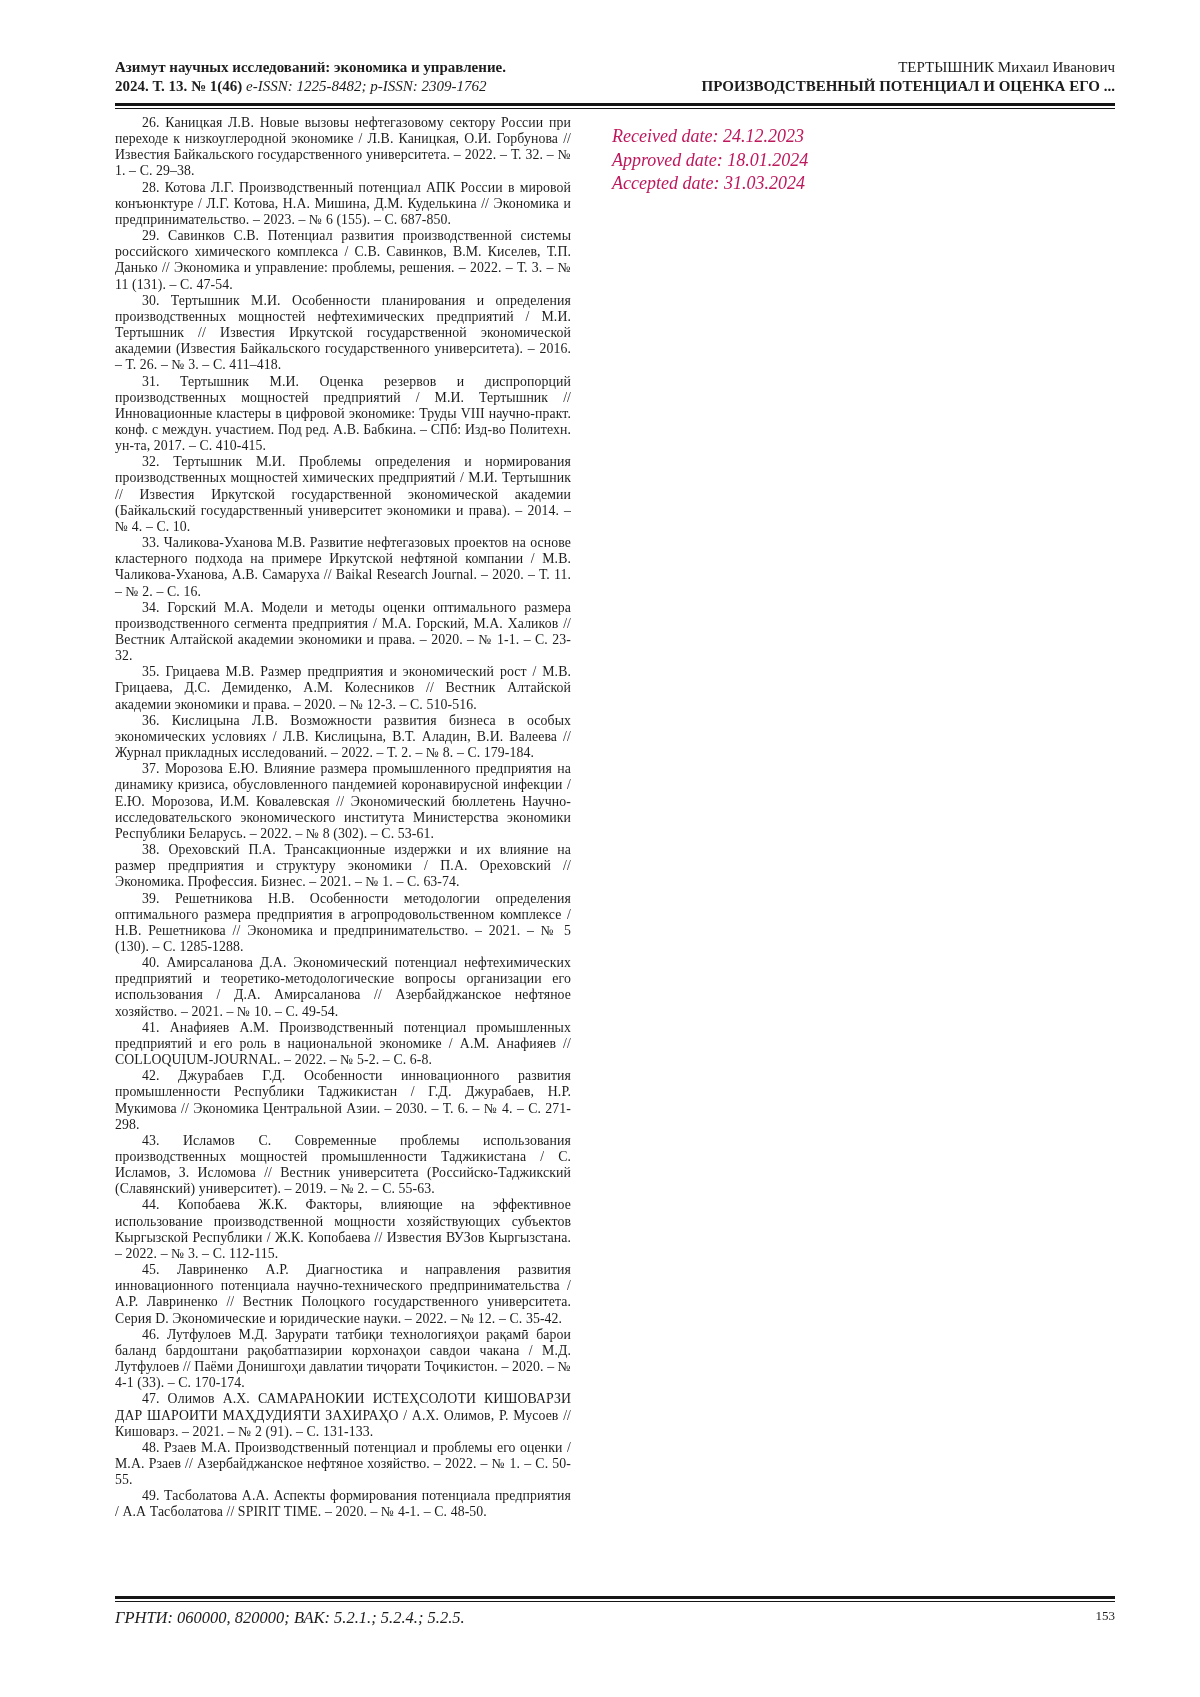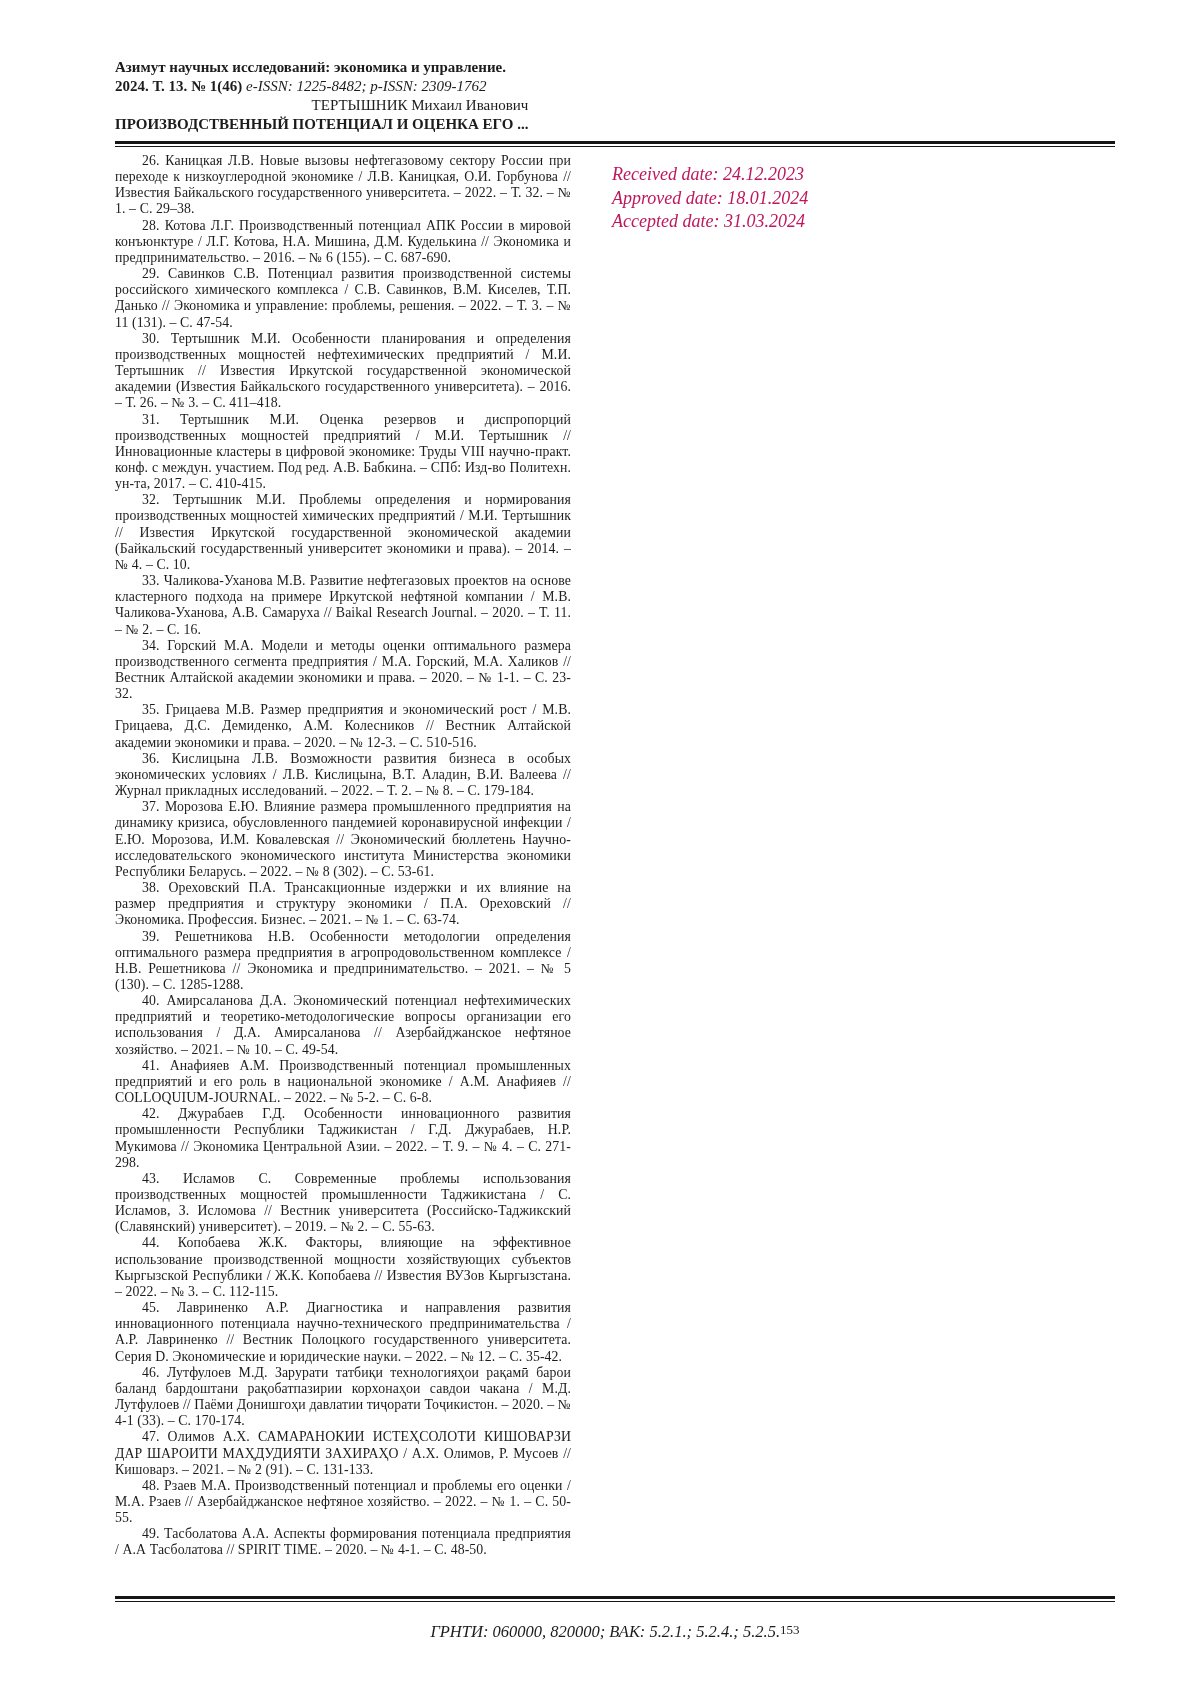--- a/index.html
+++ b/index.html
@@ -8,21 +8,21 @@
     width: 1200px;
     height: 1697px;
     background: #ffffff;
     color: #1c1c1c;
     font-family: "Liberation Serif", "DejaVu Serif", serif;
     overflow: hidden;
   }
   .content { position: absolute; left: 115px; width: 1000px; top: 58px; }
 
   
-  .header { display: flex; justify-content: space-between; align-items: flex-start; flex-direction: column; }
+  .header { display: flex; justify-content: space-between; align-items: flex-end; }
   .header-left { font-size: 15px; line-height: 19px; font-weight: bold; white-space: nowrap; }
   .header-left .issue-line { font-weight: bold; }
   .header-left .issn { font-weight: normal; font-style: italic; }
   .header-right { text-align: right; font-size: 15px; line-height: 19px; white-space: nowrap; }
   .header-right .author { font-weight: normal; }
   .header-right .article-title { font-weight: bold; }
 
   
   .rule { margin-top: 7px; }
   .rule .thick { height: 3px; background: #151515; }
@@ -43,21 +43,21 @@
     margin-left: 41px;
     padding-top: 10px;
     font-style: italic;
     font-size: 18px;
     line-height: 23.5px;
     color: #be185d;
   }
 
   
   .footer { position: absolute; left: 115px; width: 1000px; top: 1596px; }
-  .footer-line { display: flex; justify-content: center; margin-top: 20px; }
+  .footer-line { display: flex; justify-content: space-between; margin-top: 6px; }
   .footer-codes { font-style: italic; font-size: 16.5px; }
   .page-number { font-size: 13px; font-style: normal; }
 </style>
 </head>
 <body>
 
 <div class="page">
   <div class="content">
 
     <div class="header">
@@ -74,35 +74,35 @@
     </div>
 
     <div class="rule">
       <div class="thick"></div>
       <div class="thin"></div>
     </div>
 
     <div class="body-cols">
       <div class="refs-col">
           <p>26. Каницкая Л.В. Новые вызовы нефтегазовому сектору России при переходе к низкоуглеродной экономике / Л.В. Каницкая, О.И. Горбунова // Известия Байкальского государственного университета. – 2022. – Т. 32. – № 1. – С. 29–38.</p>
-          <p>28. Котова Л.Г. Производственный потенциал АПК России в мировой конъюнктуре / Л.Г. Котова, Н.А. Мишина, Д.М. Куделькина // Экономика и предпринимательство. – 2016. – № 6 (155). – С. 687-690.</p>
+          <p>28. Котова Л.Г. Производственный потенциал АПК России в мировой конъюнктуре / Л.Г. Котова, Н.А. Мишина, Д.М. Куделькина // Экономика и предпринимательство. – 2023. – № 6 (155). – С. 687-850.</p>
           <p>29. Савинков С.В. Потенциал развития производственной системы российского химического комплекса / С.В. Савинков, В.М. Киселев, Т.П. Данько // Экономика и управление: проблемы, решения. – 2022. – Т. 3. – № 11 (131). – С. 47-54.</p>
           <p>30. Тертышник М.И. Особенности планирования и определения производственных мощностей нефтехимических предприятий / М.И. Тертышник // Известия Иркутской государственной экономической академии (Известия Байкальского государственного университета). – 2016. – Т. 26. – № 3. – С. 411–418.</p>
           <p>31. Тертышник М.И. Оценка резервов и диспропорций производственных мощностей предприятий / М.И. Тертышник // Инновационные кластеры в цифровой экономике: Труды VIII научно-практ. конф. с междун. участием. Под ред. А.В. Бабкина. – СПб: Изд-во Политехн. ун-та, 2017. – С. 410-415.</p>
           <p>32. Тертышник М.И. Проблемы определения и нормирования производственных мощностей химических предприятий / М.И. Тертышник // Известия Иркутской государственной экономической академии (Байкальский государственный университет экономики и права). – 2014. – № 4. – С. 10.</p>
           <p>33. Чаликова-Уханова М.В. Развитие нефтегазовых проектов на основе кластерного подхода на примере Иркутской нефтяной компании / М.В. Чаликова-Уханова, А.В. Самаруха // Baikal Research Journal. – 2020. – Т. 11. – № 2. – С. 16.</p>
           <p>34. Горский М.А. Модели и методы оценки оптимального размера производственного сегмента предприятия / М.А. Горский, М.А. Халиков // Вестник Алтайской академии экономики и права. – 2020. – № 1-1. – С. 23-32.</p>
           <p>35. Грицаева М.В. Размер предприятия и экономический рост / М.В. Грицаева, Д.С. Демиденко, А.М. Колесников // Вестник Алтайской академии экономики и права. – 2020. – № 12-3. – С. 510-516.</p>
           <p>36. Кислицына Л.В. Возможности развития бизнеса в особых экономических условиях / Л.В. Кислицына, В.Т. Аладин, В.И. Валеева // Журнал прикладных исследований. – 2022. – Т. 2. – № 8. – С. 179-184.</p>
           <p>37. Морозова Е.Ю. Влияние размера промышленного предприятия на динамику кризиса, обусловленного пандемией коронавирусной инфекции / Е.Ю. Морозова, И.М. Ковалевская // Экономический бюллетень Научно-исследовательского экономического института Министерства экономики Республики Беларусь. – 2022. – № 8 (302). – С. 53-61.</p>
           <p>38. Ореховский П.А. Трансакционные издержки и их влияние на размер предприятия и структуру экономики / П.А. Ореховский // Экономика. Профессия. Бизнес. – 2021. – № 1. – С. 63-74.</p>
           <p>39. Решетникова Н.В. Особенности методологии определения оптимального размера предприятия в агропродовольственном комплексе / Н.В. Решетникова // Экономика и предпринимательство. – 2021. – № 5 (130). – С. 1285-1288.</p>
           <p>40. Амирсаланова Д.А. Экономический потенциал нефтехимических предприятий и теоретико-методологические вопросы организации его использования / Д.А. Амирсаланова // Азербайджанское нефтяное хозяйство. – 2021. – № 10. – С. 49-54.</p>
           <p>41. Анафияев А.М. Производственный потенциал промышленных предприятий и его роль в национальной экономике / А.М. Анафияев // COLLOQUIUM-JOURNAL. – 2022. – № 5-2. – С. 6-8.</p>
-          <p>42. Джурабаев Г.Д. Особенности инновационного развития промышленности Республики Таджикистан / Г.Д. Джурабаев, Н.Р. Мукимова // Экономика Центральной Азии. – 2022. – Т. 9. – № 4. – С. 271-298.</p>
+          <p>42. Джурабаев Г.Д. Особенности инновационного развития промышленности Республики Таджикистан / Г.Д. Джурабаев, Н.Р. Мукимова // Экономика Центральной Азии. – 2030. – Т. 6. – № 4. – С. 271-298.</p>
           <p>43. Исламов С. Современные проблемы использования производственных мощностей промышленности Таджикистана / С. Исламов, З. Исломова // Вестник университета (Российско-Таджикский (Славянский) университет). – 2019. – № 2. – С. 55-63.</p>
           <p>44. Копобаева Ж.К. Факторы, влияющие на эффективное использование производственной мощности хозяйствующих субъектов Кыргызской Республики / Ж.К. Копобаева // Известия ВУЗов Кыргызстана. – 2022. – № 3. – С. 112-115.</p>
           <p>45. Лавриненко А.Р. Диагностика и направления развития инновационного потенциала научно-технического предпринимательства / А.Р. Лавриненко // Вестник Полоцкого государственного университета. Серия D. Экономические и юридические науки. – 2022. – № 12. – С. 35-42.</p>
           <p>46. Лутфулоев М.Д. Зарурати татбиқи технологияҳои рақамӣ барои баланд бардоштани рақобатпазирии корхонаҳои савдои чакана / М.Д. Лутфулоев // Паёми Донишгоҳи давлатии тиҷорати Тоҷикистон. – 2020. – № 4-1 (33). – С. 170-174.</p>
           <p>47. Олимов А.Х. САМАРАНОКИИ ИСТЕҲСОЛОТИ КИШОВАРЗИ ДАР ШАРОИТИ МАҲДУДИЯТИ ЗАХИРАҲО / А.Х. Олимов, Р. Мусоев // Кишоварз. – 2021. – № 2 (91). – С. 131-133.</p>
           <p>48. Рзаев М.А. Производственный потенциал и проблемы его оценки / М.А. Рзаев // Азербайджанское нефтяное хозяйство. – 2022. – № 1. – С. 50-55.</p>
           <p>49. Тасболатова А.А. Аспекты формирования потенциала предприятия / А.А Тасболатова // SPIRIT TIME. – 2020. – № 4-1. – С. 48-50.</p>
         </div>
       <div class="dates-col">
         <div>Received date: 24.12.2023</div>

